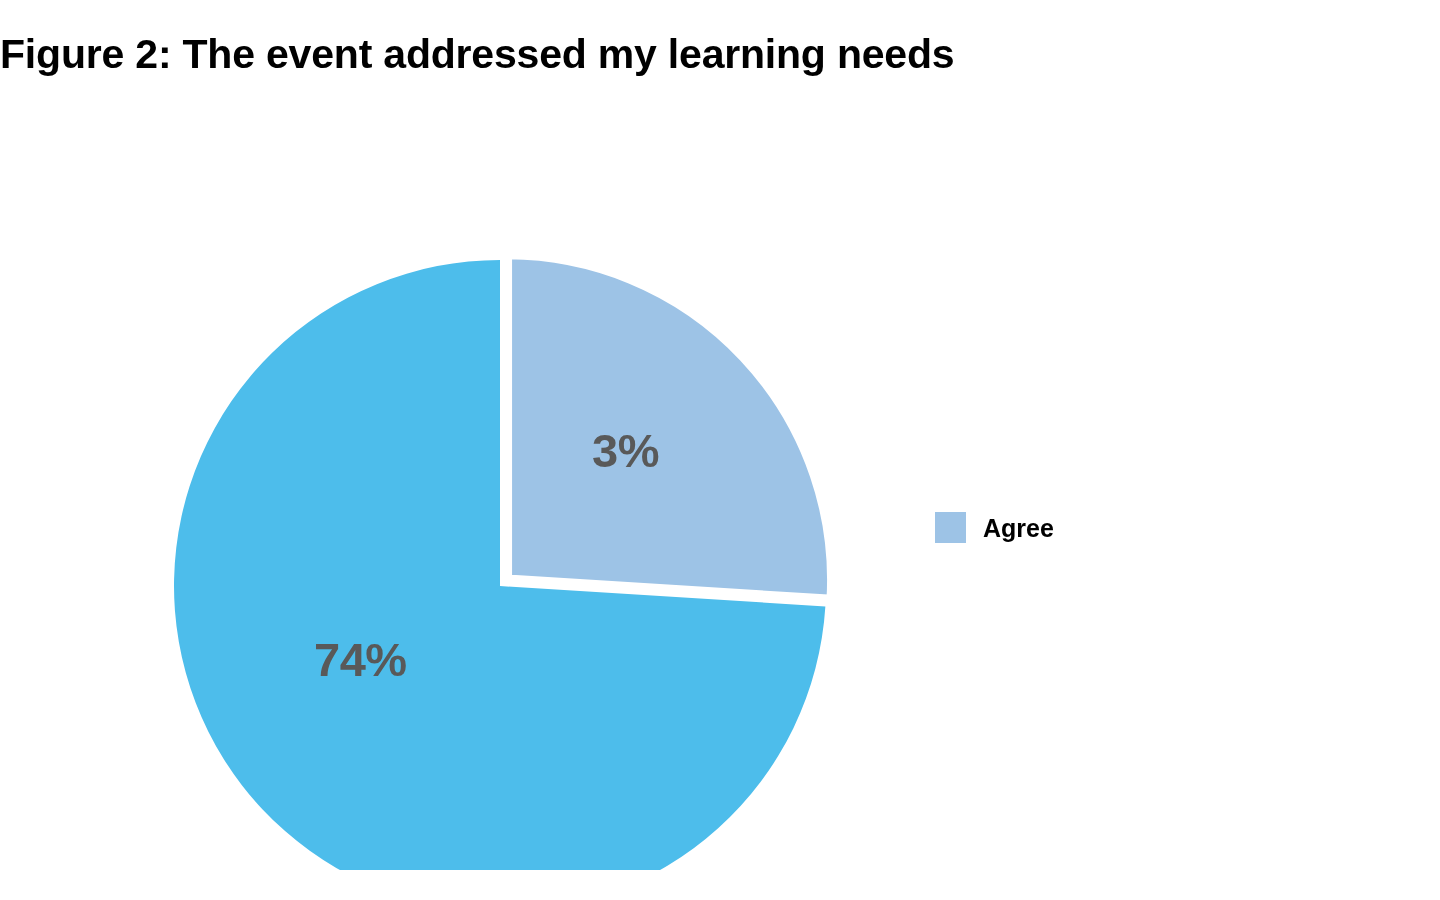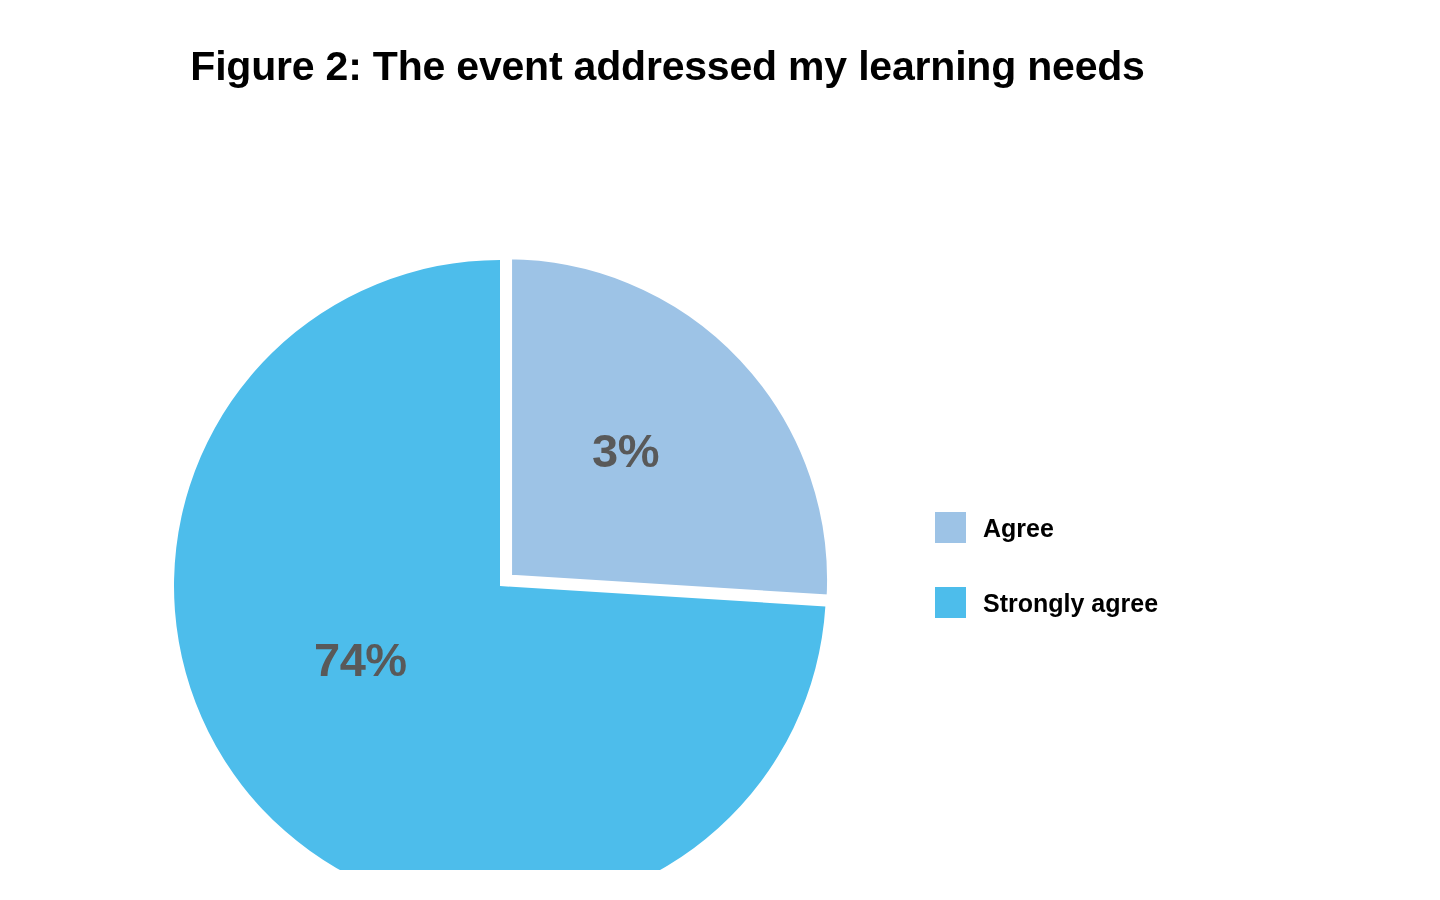--- a/index.html
+++ b/index.html
@@ -14,23 +14,23 @@
     position: relative;
     overflow: hidden;
     font-family: "Liberation Sans", sans-serif;
     -webkit-font-smoothing: antialiased;
   }
 
   
   #chart-title {
     position: absolute;
     left: 0;
-    top: 40px;
+    top: 28px;
     width: 1335px;
-    text-align: center;
+    text-align: left;
     font-family: "Liberation Sans", sans-serif;
     font-size: 41px;
     font-weight: bold;
     color: #000000;
     letter-spacing: -0.2px;
     line-height: 52px;
     white-space: nowrap;
   }
 
   
@@ -123,20 +123,16 @@
 
   <div class="data-label" id="data-label-strongly-agree" style="color: rgb(89, 89, 89);">74%</div>
 
   <div id="legend">
 
     <div class="legend-item">
       <span class="legend-swatch" style="background: rgb(157, 195, 230);"></span>
       <span class="legend-label" style="color: rgb(0, 0, 0);">Agree</span>
     </div>
 
-    <div class="legend-item">
-      <span class="legend-swatch" style="background: rgb(77, 189, 235);"></span>
-      <span class="legend-label" style="color: rgb(0, 0, 0);">Strongly agree</span>
-    </div>
 
   </div>
 
 </div>
 
 </body></html>

